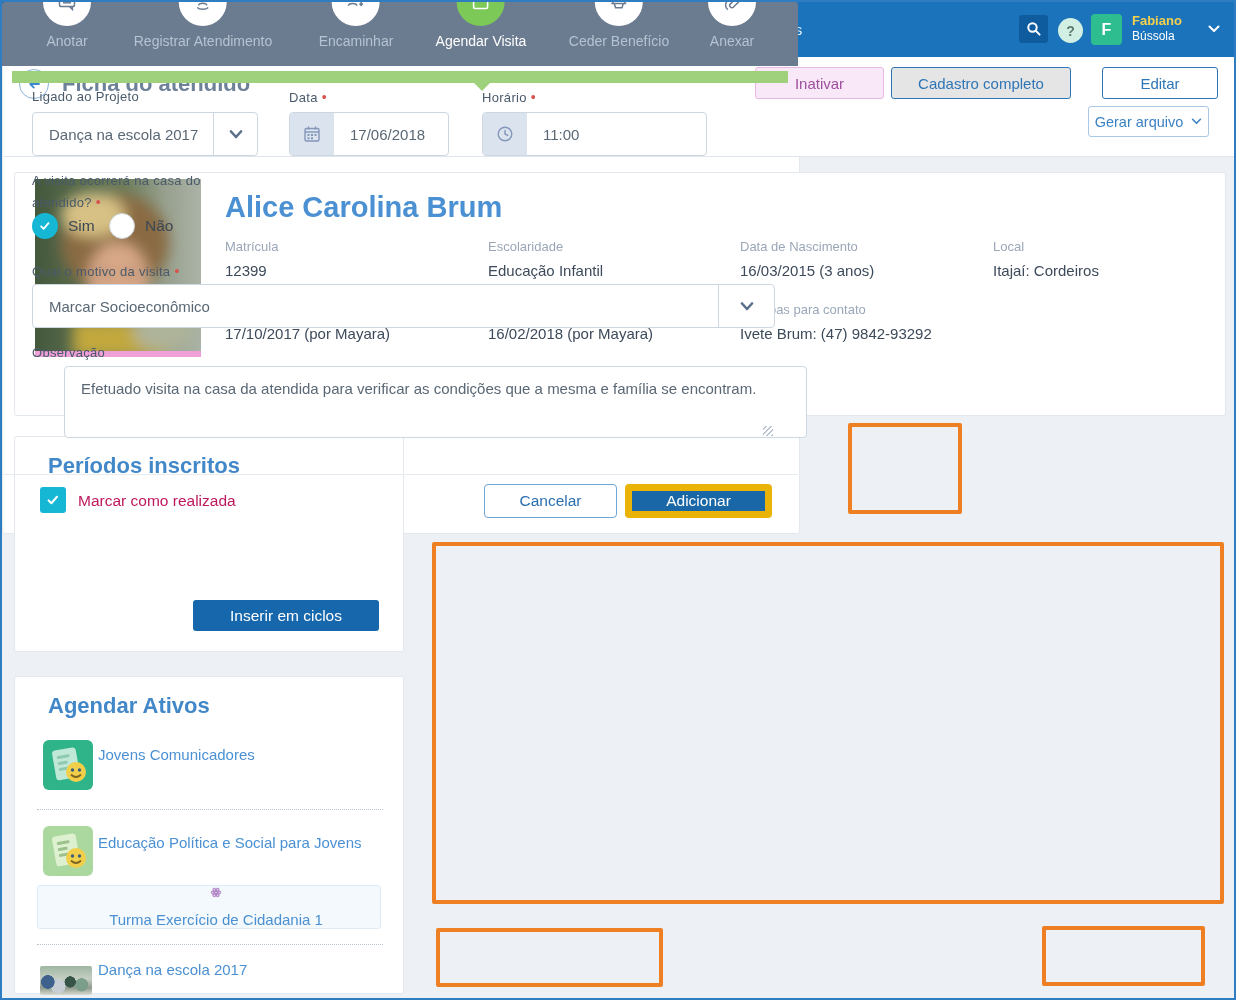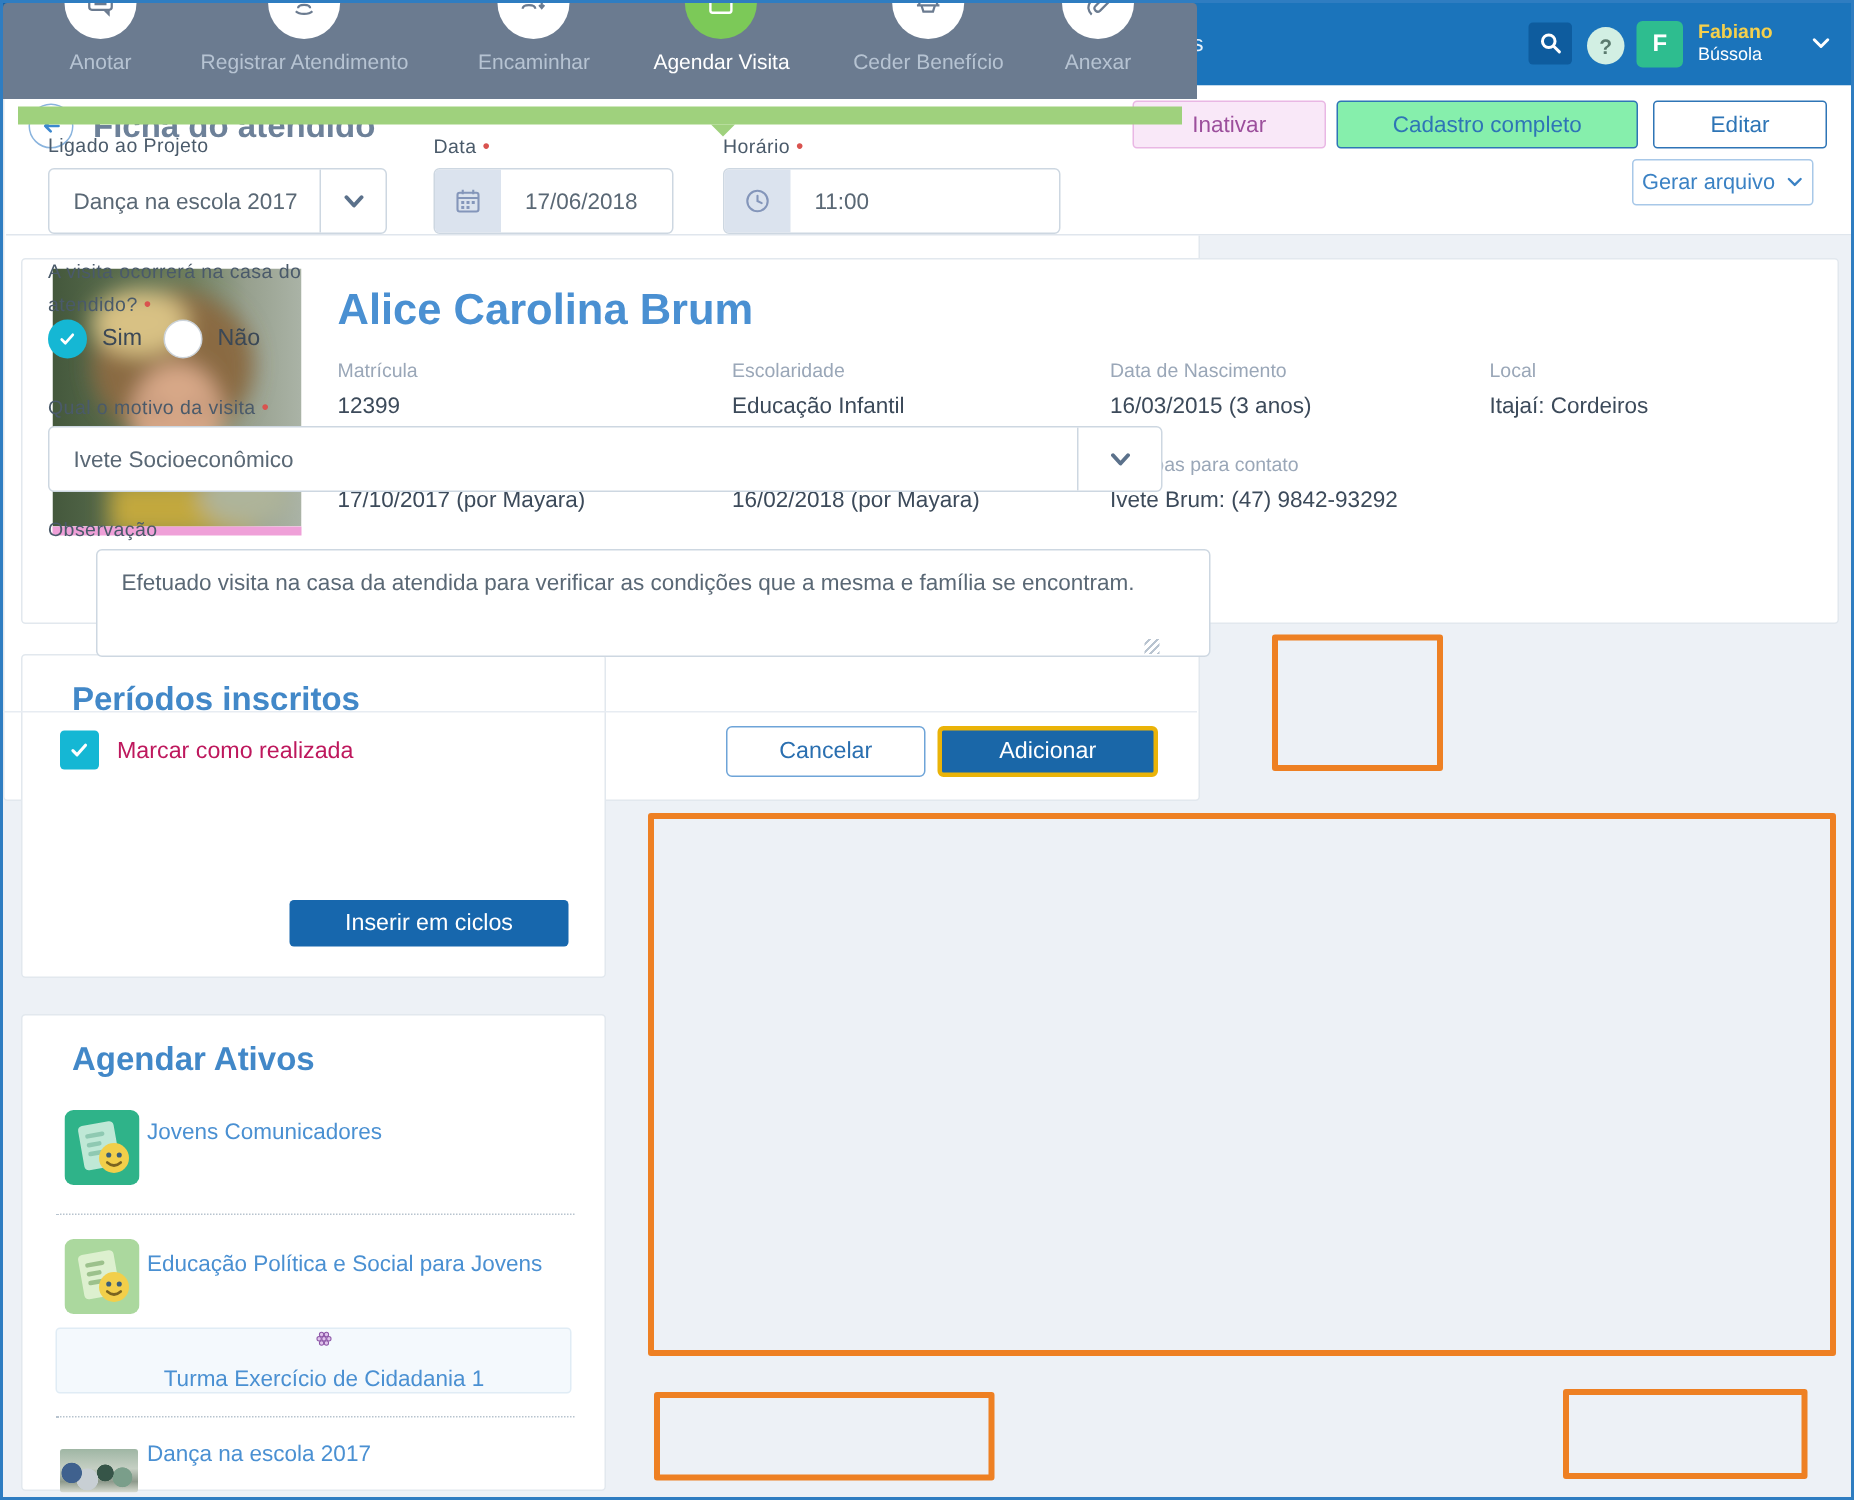--- a/index.html
+++ b/index.html
@@ -32,22 +32,22 @@
   
   .page-header { position:absolute; left:2px; top:55px; width:1230px; height:100px; background:#fff;
                  border-bottom:1px solid #e0e6ed; }
   .back-btn { position:absolute; left:15px; top:12px; width:30px; height:30px; border-radius:50%;
               background:#fff; border:1.5px solid #8ab4de; display:flex; align-items:center; justify-content:center; cursor:pointer; }
   .page-title { position:absolute; left:58px; top:14px; font-size:22px; color:#6d8199; }
   .btn { border-radius:3px; font-size:15px; cursor:pointer; display:flex; align-items:center; justify-content:center;
          font-family:inherit; }
   .btn-inativar { position:absolute; left:751px; top:10px; width:129px; height:32px;
                   background:#f9e8f8; border:1px solid #e9b7e4; color:#9c4f9c; }
-  .btn-cadastro { position:absolute; left:887px; top:10px; width:201px; height:32px;
-                  background:#86efac; border:1px solid #2e75b6; color:#2e75b6; }
+  .btn-cadastro { position:absolute; left:887px; top:10px; width:180px; height:32px;
+                  background:#e5e5e5; border:1px solid #2e75b6; color:#2e75b6; }
   .btn-editar   { position:absolute; left:1098px; top:10px; width:116px; height:32px;
                   background:#fff; border:1px solid #2e75b6; color:#2e75b6; }
   .btn-gerar    { position:absolute; left:1084px; top:49px; width:121px; height:31px; gap:8px;
                   background:#fff; border:1px solid #a8c8e8; color:#3b82c4; font-size:14.5px; }
 
   
   .card { position:absolute; background:#fff; border:1px solid #e2e8ee; border-radius:3px; }
 
   
   #profile-card { left:12px; top:170px; width:1212px; height:244px; }
@@ -125,21 +125,21 @@
     background:repeating-linear-gradient(135deg, transparent 0 2px, #b9c4d0 2px 3.5px); }
 
   
   .card-footer { position:absolute; left:0; top:472px; width:796px; height:58px; border-top:1px solid #e7ecf2; }
   .checkbox { position:absolute; left:38px; top:12px; width:26px; height:26px; border-radius:3px;
               background:#15b7d4; display:flex; align-items:center; justify-content:center; cursor:pointer; }
   .checkbox-label { position:absolute; left:76px; top:17px; font-size:15.5px; color:#be185d; cursor:pointer; }
   .btn-cancelar { position:absolute; left:482px; top:9px; width:133px; height:34px; background:#fff;
                   border:1px solid #6ea4d8; color:#2a6fb0; border-radius:4px; font-size:15.5px; }
   .btn-adicionar { position:absolute; left:623px; top:9px; width:147px; height:34px; background:#1a67a8;
-                   border:3px solid #eab308; color:#fff; border-radius:4px; font-size:15.5px; }
+                   border:7px solid #eab308; color:#fff; border-radius:4px; font-size:15.5px; }
 
   
   .annot { position:absolute; border:4px solid #ee8023; border-radius:2px; pointer-events:none; z-index:20; }
   #annot-tab  { left:846px; top:421px; width:114px; height:91px; }
   #annot-form { left:430px; top:540px; width:792px; height:362px; }
   #annot-check{ left:434px; top:926px; width:227px; height:59px; }
   #annot-add  { left:1040px; top:924px; width:163px; height:60px; }
 
   svg { display:block; }
 </style>
@@ -443,21 +443,21 @@
       </svg>
     </div>
     <span class="radio-label" style="left:66px;top:215px">Sim</span>
     <div class="radio unchecked" style="left:107px;top:211px"></div>
     <span class="radio-label" style="left:143px;top:215px">Não</span>
 
     <span class="form-label" style="left:30px;top:261px">
       <span>Qual o motivo da visita</span><span class="req">•</span>
     </span>
     <div class="input-box" style="left:30px;top:282px;width:743px">
-      <span class="input-text">Ivete Socioeconômico</span>
+      <span class="input-text">Marcar Socioeconômico</span>
       <span class="chev-zone" style="width:56px">
         <svg width="14" height="9" viewBox="0 0 14 9">
           <path d="M2 1.5 L7 7 L12 1.5" fill="none" stroke="#5b718b" stroke-width="2.6" stroke-linecap="round" stroke-linejoin="round"></path>
         </svg>
       </span>
     </div>
 
     <span class="form-label" style="left:30px;top:343px">
       <span>Observação</span>
     </span>

